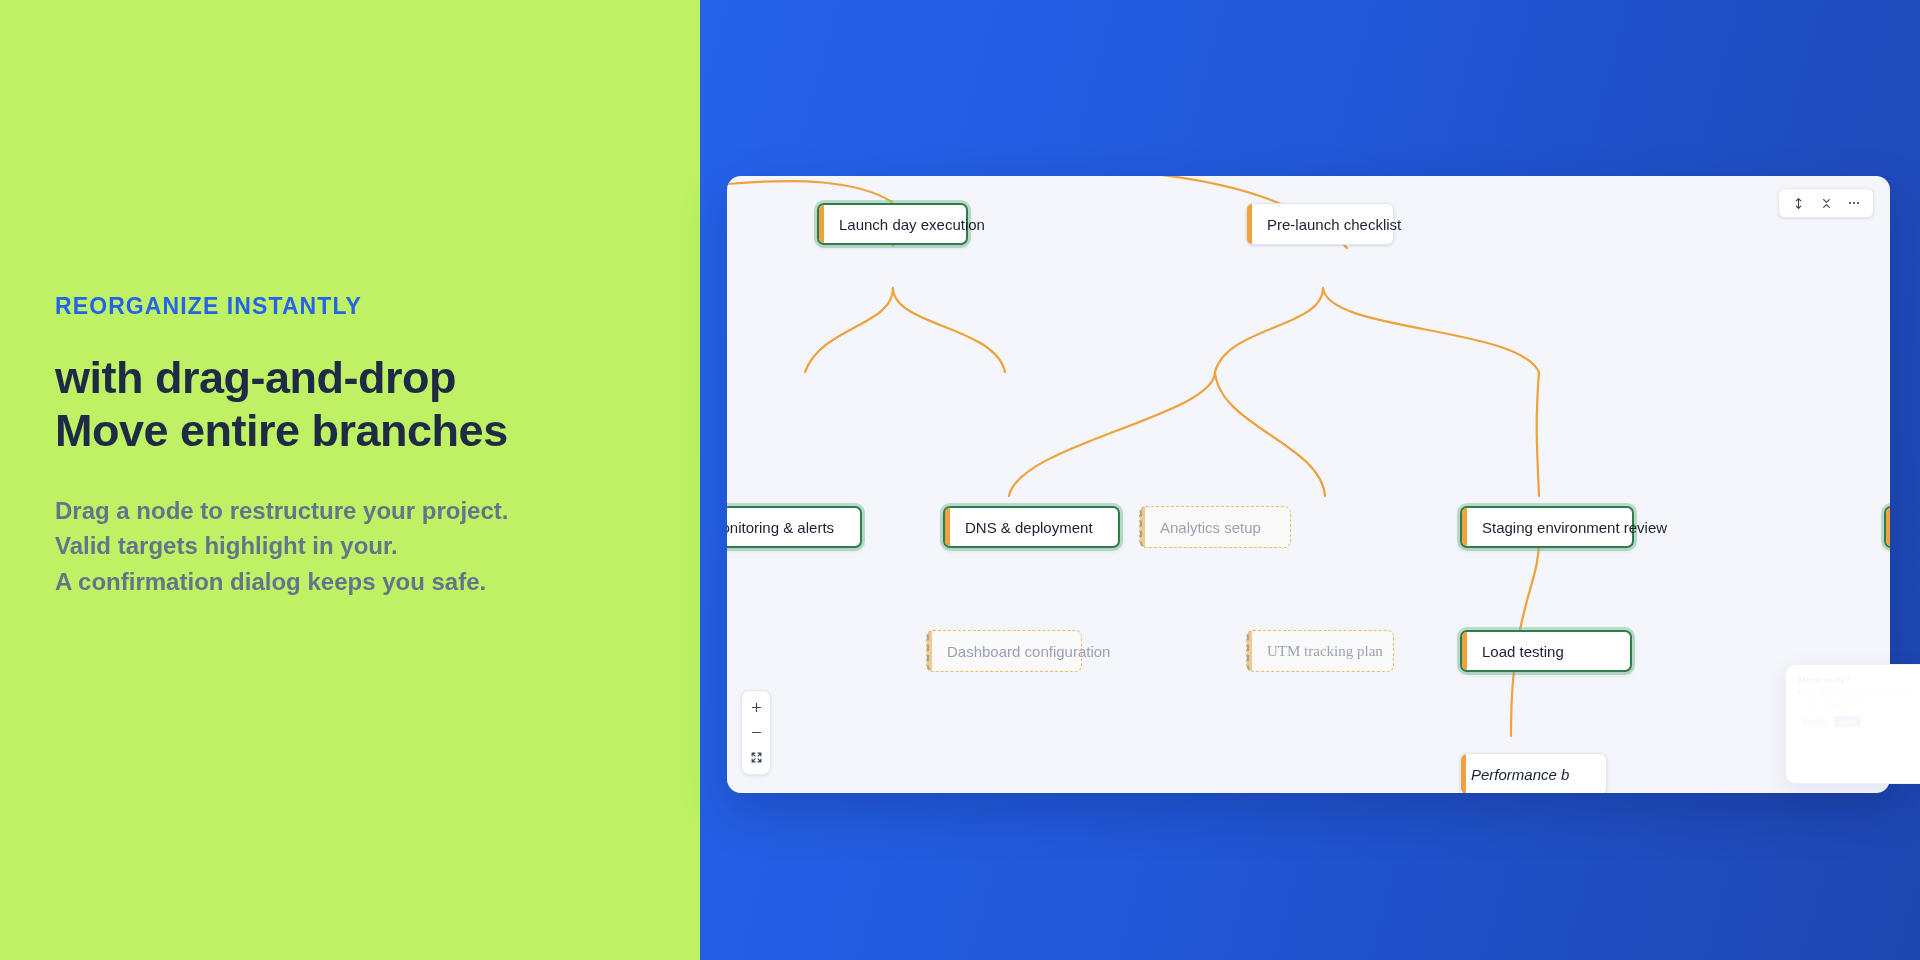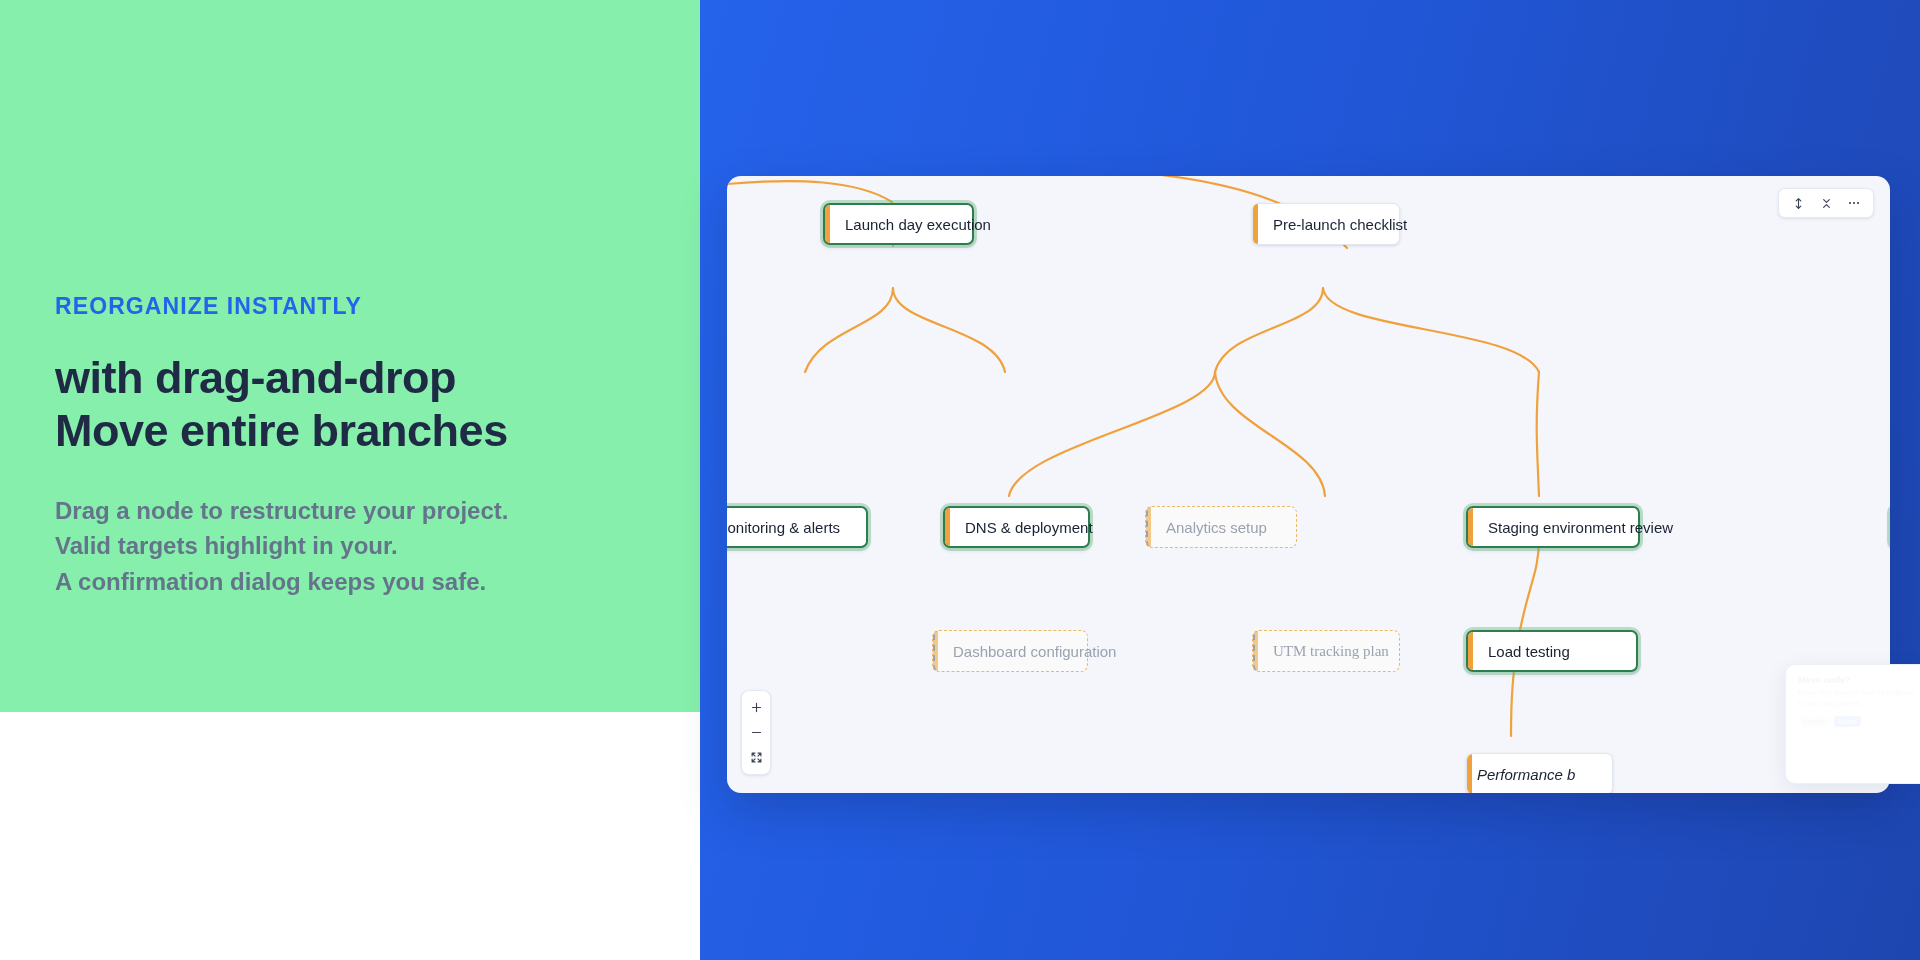--- a/index.html
+++ b/index.html
@@ -5,22 +5,22 @@
   * { margin:0; padding:0; box-sizing:border-box; }
   html,body { width:1920px; height:960px; overflow:hidden; }
   body {
     font-family:"Liberation Sans", sans-serif;
     background:#ffffff;
     display:flex;
   }
 
   
   .left-panel {
-    width:700px; height:712px;
-    background:#86efac;
+    width:700px; height:960px;
+    background:#bef264;
     position:relative;
     flex:0 0 700px;
   }
   .copy-block {
     position:absolute;
     left:55px;
     top:293px;
     width:600px;
   }
   .eyebrow {
@@ -78,21 +78,20 @@
     align-items:center;
     background:#FFFFFF;
     border-radius:7px;
     font-size:15px;
     color:#1A2233;
     white-space:nowrap;
     padding-left:16px;
     padding-right:24px;
     box-shadow:0 1px 3px rgba(20,40,90,0.14);
     border:1px solid #D9DEE9;
-    margin-left:6px;
   }
   .node .bar {
     position:absolute;
     left:0; top:0; bottom:0;
     width:5px;
     background:#F0A13C;
     border-radius:7px 0 0 7px;
   }
   .node .label { position:relative; margin-left:4px; }
 
@@ -240,21 +239,21 @@
     <div class="node valid" style="left:90px; top:27px; width:151px;">
       <span class="bar"></span>
       <span class="label">Launch day execution</span>
     </div>
 
     <div class="node plain" style="left:519px; top:27px; width:148px;">
       <span class="bar"></span>
       <span class="label">Pre-launch checklist</span>
     </div>
 
-    <div class="node valid" style="left:210px; top:330px; width:147px;align-items:center;">
+    <div class="node valid" style="left:216px; top:330px; width:177px;align-items:center;">
       <span class="bar"></span>
       <span class="label">DNS &amp; deployment</span>
     </div>
 
     <div class="node ghost" style="left:412px; top:330px; width:152px;align-items:center;">
       <span class="bar"></span>
       <span class="label">Analytics setup</span>
     </div>
 
     <div class="node valid" style="left:733px; top:330px; width:174px;">

